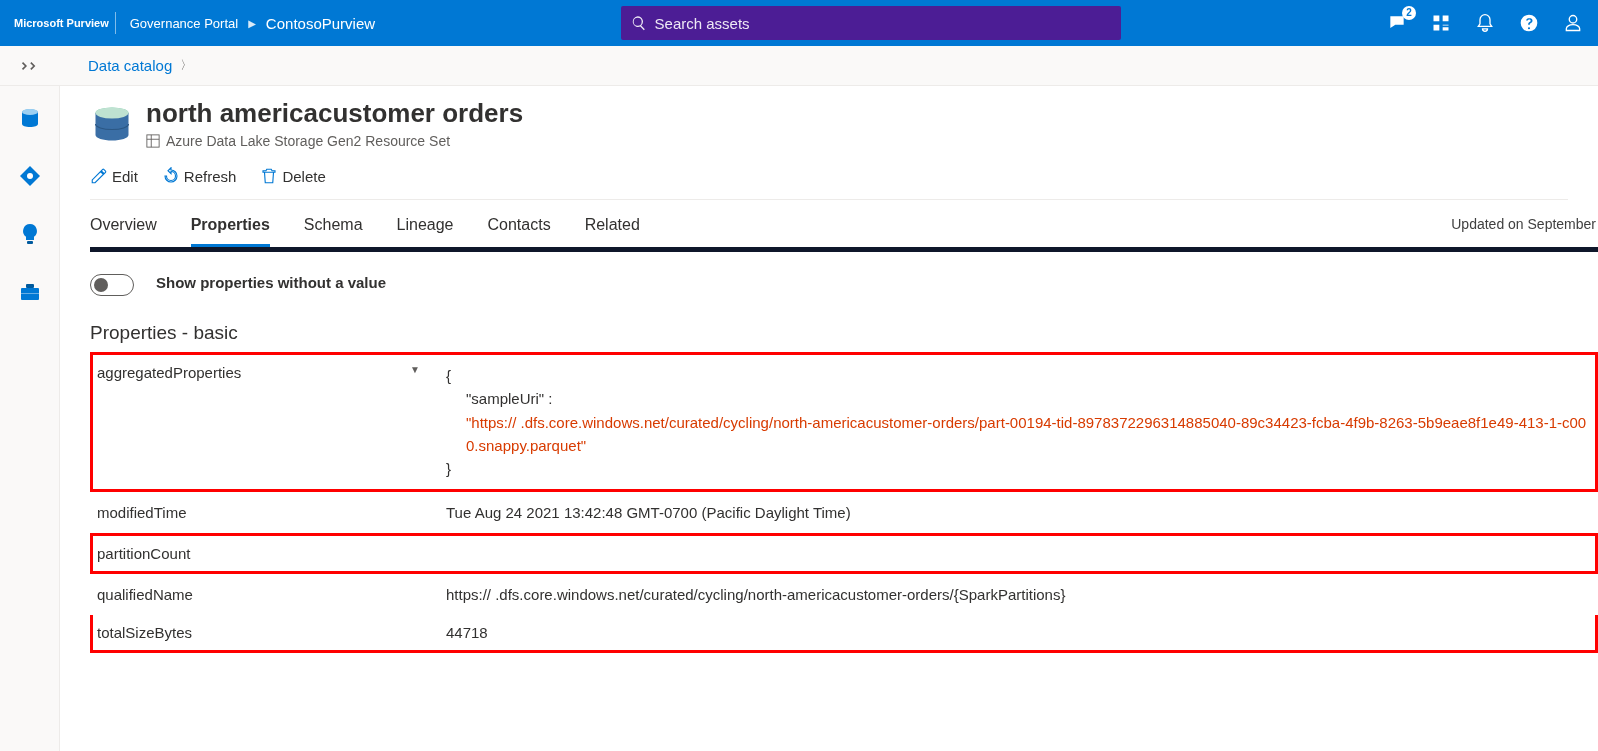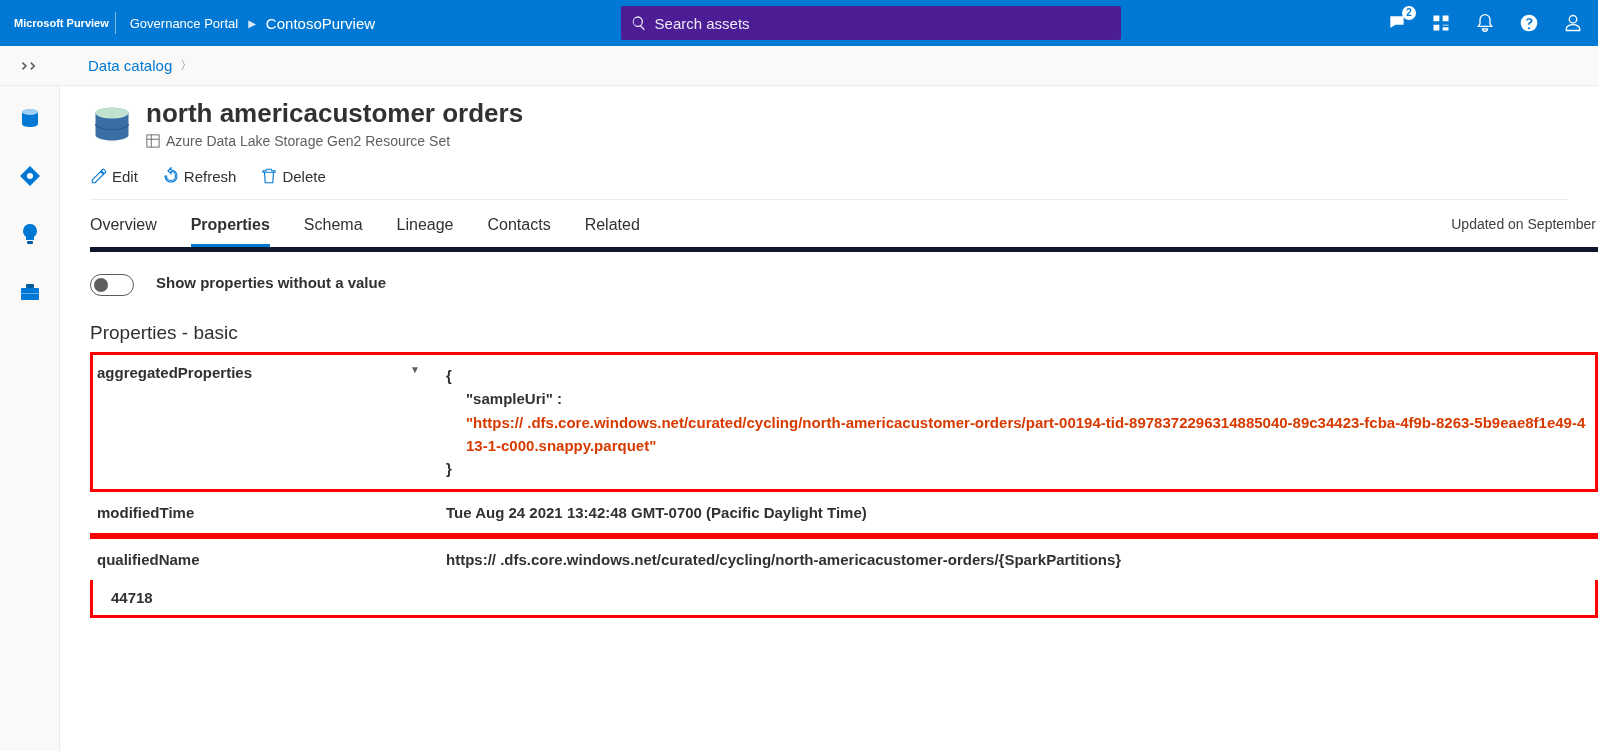--- a/index.html
+++ b/index.html
@@ -48,21 +48,21 @@
   .tab.active { font-weight: 600; border-bottom-color: #0078d4; }
   .updated { font-size: 14px; color: #404040; padding-right: 2px; white-space: nowrap; }
   
   .content { padding-top: 22px; }
   .toggle-row { display: flex; align-items: flex-start; gap: 22px; margin-bottom: 26px; }
   .toggle { width: 44px; height: 22px; border: 1px solid #605e5c; border-radius: 11px; position: relative; cursor: pointer; }
   .toggle .knob { position: absolute; left: 3px; top: 3px; width: 14px; height: 14px; background: #605e5c; border-radius: 50%; }
   .toggle-label { font-size: 15px; font-weight: 600; }
   .section-title { font-size: 19px; font-weight: 400; margin-bottom: 8px; }
   .prop-table { width: 100%; }
-  .prop-row { display: flex; border: 3px solid transparent; font-weight: bold; }
+  .prop-row { display: flex; border: 3px solid transparent; }
   .prop-row.highlight { border-color: #ff0000; }
   .prop-key { flex: 0 0 335px; font-size: 15px; padding: 9px 0 9px 4px; display: flex; align-items: flex-start; justify-content: space-between; }
   .prop-key .caret { margin-right: 8px; font-size: 10px; color: #605e5c; }
   .prop-val { flex: 1; font-size: 15px; padding: 9px 6px 9px 18px; word-break: break-all; }
   .json-block { font-size: 15px; line-height: 1.55; }
   .json-brace { color: #323130; }
   .json-key { color: #323130; padding-left: 20px; display: block; }
   .json-str { color: #d83b01; padding-left: 20px; display: block; word-break: break-all; }
 </style>
 </head>
@@ -236,27 +236,29 @@
             </div>
           </div>
         </div>
 
         <div class="prop-row">
           <div class="prop-key">modifiedTime</div>
           <div class="prop-val">Tue Aug 24 2021 13:42:48 GMT-0700 (Pacific Daylight Time)</div>
         </div>
 
         <div class="prop-row highlight">
+          <div class="prop-key">partitionCount</div>
         </div>
 
         <div class="prop-row">
           <div class="prop-key">qualifiedName</div>
           <div class="prop-val">https://                              .dfs.core.windows.net/curated/cycling/north-americacustomer-orders/{SparkPartitions}</div>
         </div>
 
         <div class="prop-row highlight" style="border-top:none;">
+          <div class="prop-key">totalSizeBytes</div>
           <div class="prop-val">44718</div>
         </div>
 
       </div>
     </div>
   </div>
 </div>
 
 </body></html>

